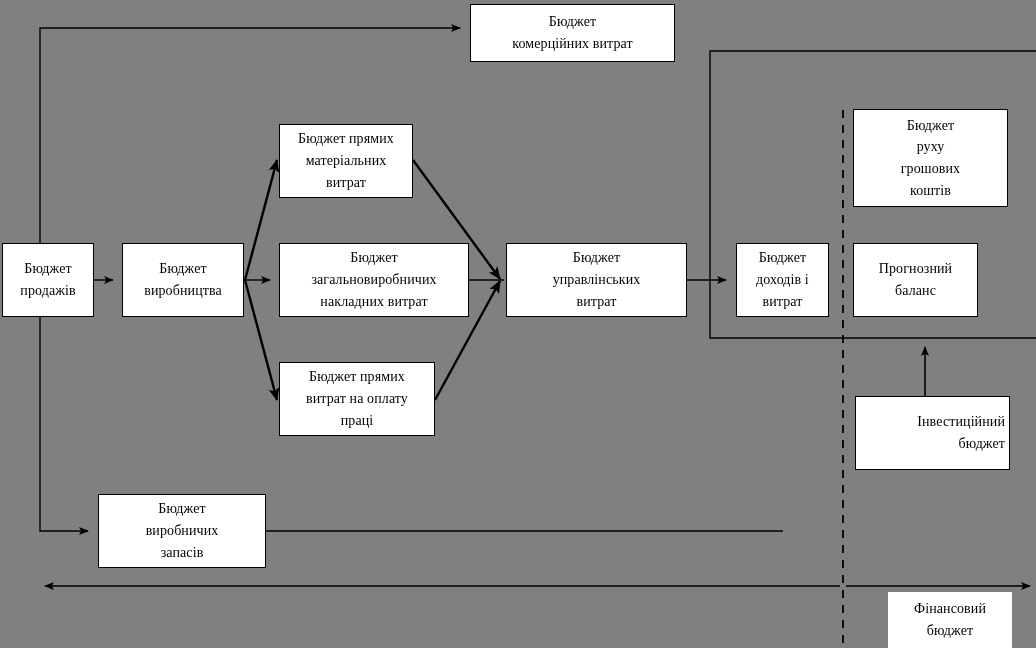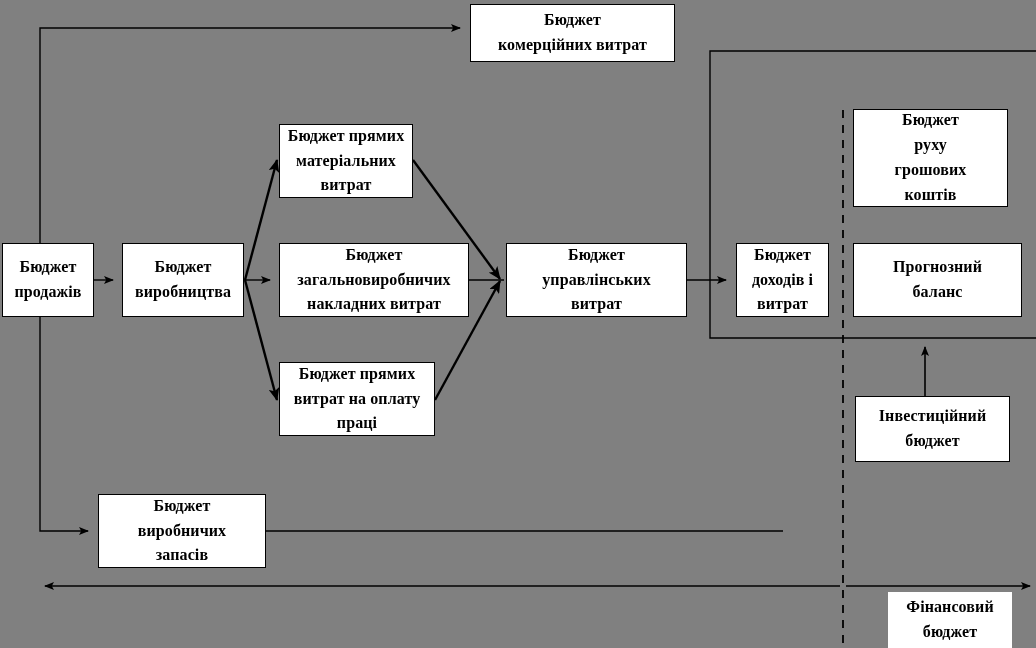--- a/index.html
+++ b/index.html
@@ -25,22 +25,22 @@
   .node {
     position: absolute;
     background: #ffffff;
     border: 1px solid #000000;
     box-sizing: border-box;
     display: flex;
     align-items: center;
     justify-content: center;
     text-align: center;
     color: #000000;
-    font-weight: bold;
-    font-size: 16px;
+    font-weight: normal;
+    font-size: 14px;
     line-height: 1.55;
     letter-spacing: 0.1px;
     padding: 2px 4px;
     z-index: 5;
   }
   .node.borderless {
     border: none;
   }
   .node-label {
     display: block;
@@ -116,24 +116,24 @@
       </div>
       <div class="node" style="left: 506px; top: 243px; width: 181px; height: 74px;">
         <span class="node-label">Бюджет<br>управлінських<br>витрат</span>
       </div>
       <div class="node" style="left: 736px; top: 243px; width: 93px; height: 74px;">
         <span class="node-label">Бюджет<br>доходів і<br>витрат</span>
       </div>
       <div class="node" style="left: 853px; top: 109px; width: 155px; height: 98px;">
         <span class="node-label">Бюджет<br>руху<br>грошових<br>коштів</span>
       </div>
-      <div class="node" style="left: 853px; top: 243px; width: 169px; height: 74px;">
+      <div class="node" style="left: 853px; top: 243px; width: 125px; height: 74px;">
         <span class="node-label">Прогнозний<br>баланс</span>
       </div>
-      <div class="node" style="left: 855px; top: 396px; width: 155px; height: 66px;">
+      <div class="node" style="left: 855px; top: 396px; width: 155px; height: 74px; text-align: right;">
         <span class="node-label">Інвестиційний<br>бюджет</span>
       </div>
       <div class="node" style="left: 98px; top: 494px; width: 168px; height: 74px;">
         <span class="node-label">Бюджет<br>виробничих<br>запасів</span>
       </div>
       <div class="node borderless" style="left: 864px; top: 592px; width: 124px; height: 56px; margin-left: 24px;">
         <span class="node-label">Фінансовий<br>бюджет</span>
       </div>
     </div>
 

